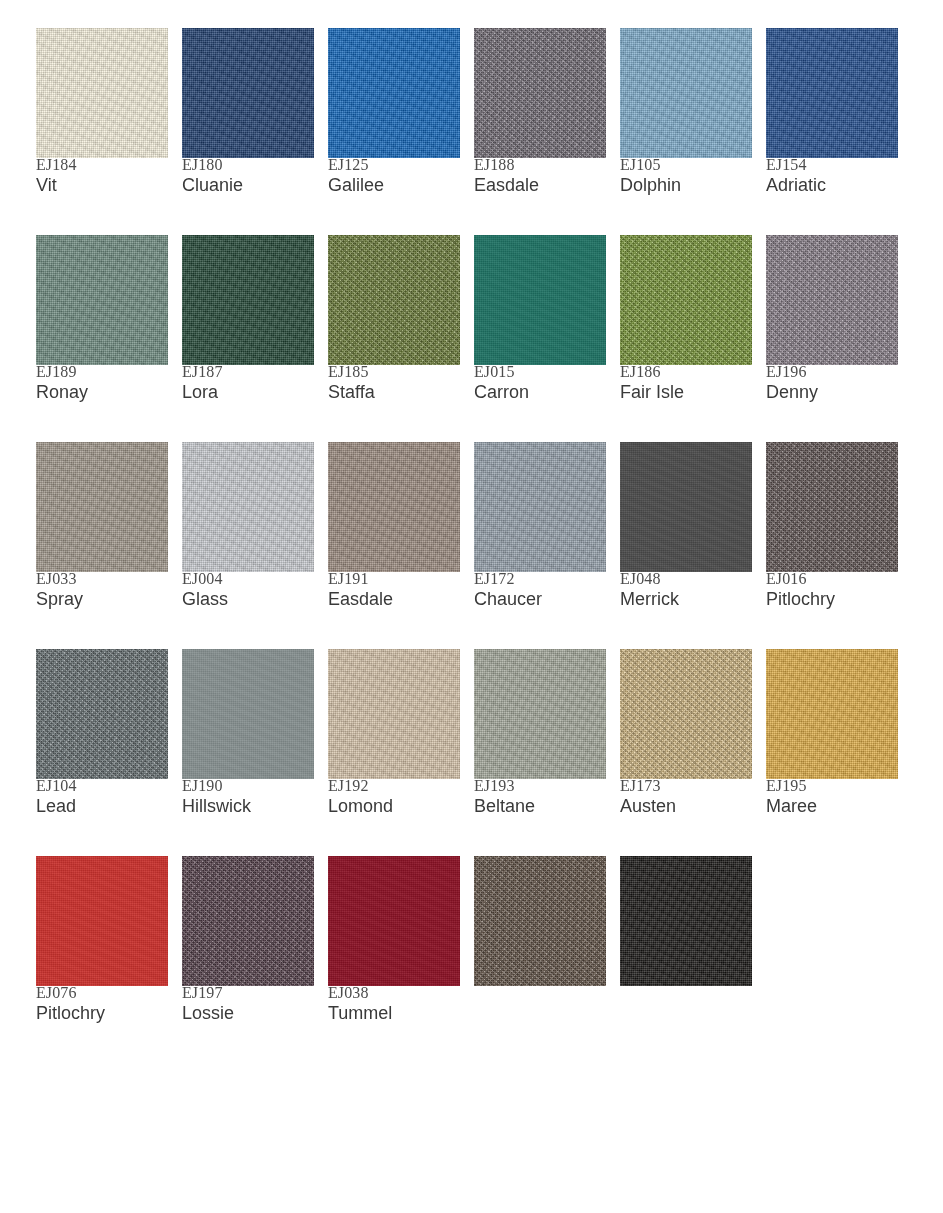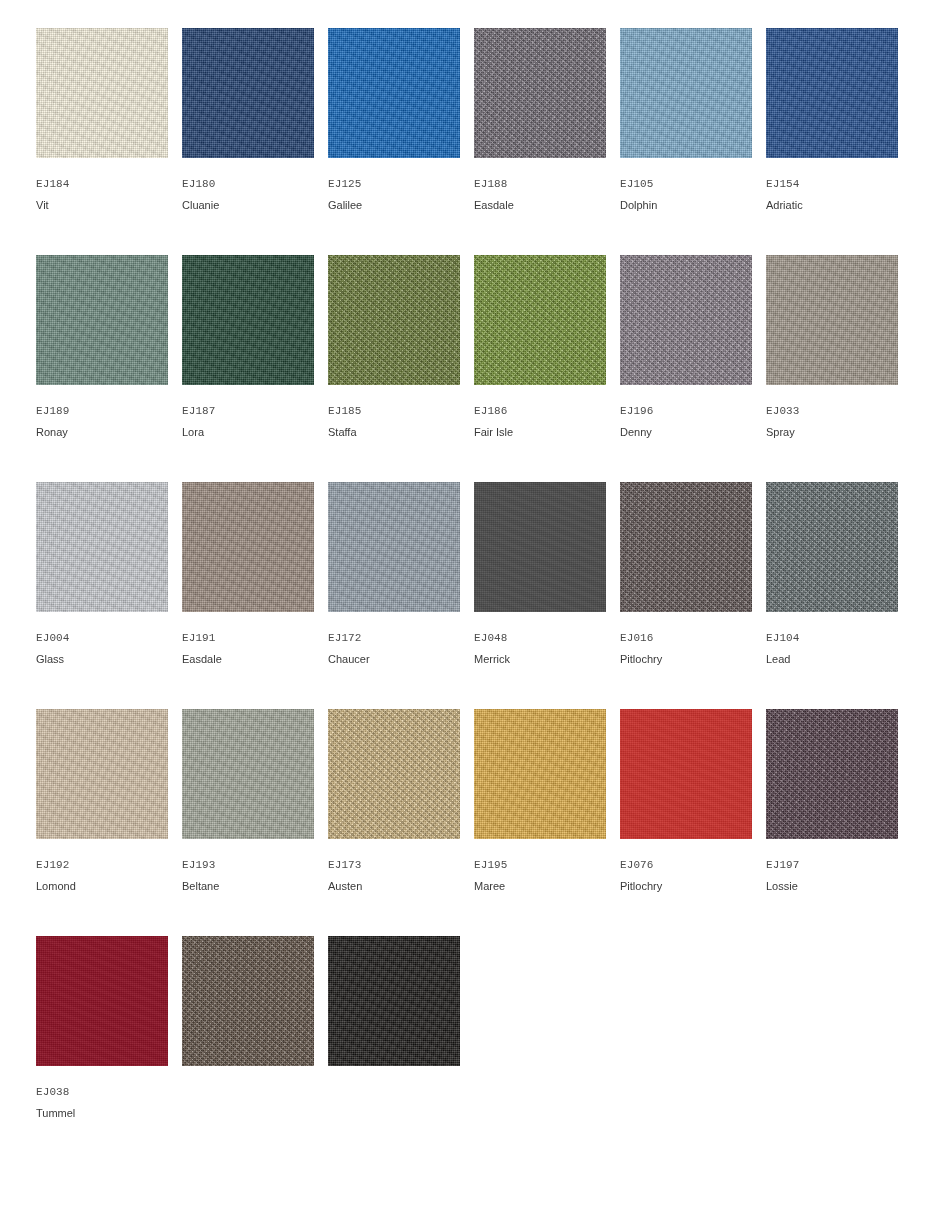--- a/index.html
+++ b/index.html
@@ -117,32 +117,32 @@
         rgba(0,0,0,0.045) 1px,
         rgba(0,0,0,0.045) 2px),
       repeating-linear-gradient(90deg,
         rgba(255,255,255,0.04) 0px,
         rgba(255,255,255,0.04) 1px,
         rgba(0,0,0,0.05) 1px,
         rgba(0,0,0,0.05) 2px);
   }
 
   .swatch-code {
-    margin-top: 20px;
-    font-family: Liberation Mono, monospace;
-    font-size: 11px;
+    margin-top: 0;
+    font-family: Liberation Serif, serif;
+    font-size: 16px;
     line-height: 13px;
     color: #4c4c4c;
     letter-spacing: 0.1px;
   }
 
   .swatch-name {
     margin-top: 5px;
     font-family: "Liberation Sans", sans-serif;
-    font-size: 11px;
+    font-size: 18px;
     line-height: 19px;
     color: #3a3a3a;
   }
 </style>
 </head>
 <body>
 
 <div id="swatch-grid">
     <div class="swatch-cell">
       <div class="swatch-chip" style="background-color: rgb(247, 241, 221);"></div>
@@ -183,20 +183,25 @@
       <div class="swatch-chip" style="background-color: rgb(31, 69, 51);"></div>
       <div class="swatch-code">EJ187</div>
       <div class="swatch-name">Lora</div>
     </div>
     <div class="swatch-cell">
       <div class="swatch-chip heather" style="background-color: rgb(118, 137, 59);"></div>
       <div class="swatch-code">EJ185</div>
       <div class="swatch-name">Staffa</div>
     </div>
     <div class="swatch-cell">
+      <div class="swatch-chip smooth" style="background-color: rgb(29, 114, 99);"></div>
+      <div class="swatch-code">EJ015</div>
+      <div class="swatch-name">Carron</div>
+    </div>
+    <div class="swatch-cell">
       <div class="swatch-chip heather" style="background-color: rgb(131, 165, 58);"></div>
       <div class="swatch-code">EJ186</div>
       <div class="swatch-name">Fair Isle</div>
     </div>
     <div class="swatch-cell">
       <div class="swatch-chip heather" style="background-color: rgb(151, 140, 152);"></div>
       <div class="swatch-code">EJ196</div>
       <div class="swatch-name">Denny</div>
     </div>
     <div class="swatch-cell">
@@ -228,20 +233,25 @@
       <div class="swatch-chip heather" style="background-color: rgb(106, 93, 92);"></div>
       <div class="swatch-code">EJ016</div>
       <div class="swatch-name">Pitlochry</div>
     </div>
     <div class="swatch-cell">
       <div class="swatch-chip heather" style="background-color: rgb(112, 123, 125);"></div>
       <div class="swatch-code">EJ104</div>
       <div class="swatch-name">Lead</div>
     </div>
     <div class="swatch-cell">
+      <div class="swatch-chip smooth" style="background-color: rgb(134, 144, 144);"></div>
+      <div class="swatch-code">EJ190</div>
+      <div class="swatch-name">Hillswick</div>
+    </div>
+    <div class="swatch-cell">
       <div class="swatch-chip" style="background-color: rgb(214, 195, 169);"></div>
       <div class="swatch-code">EJ192</div>
       <div class="swatch-name">Lomond</div>
     </div>
     <div class="swatch-cell">
       <div class="swatch-chip" style="background-color: rgb(163, 167, 154);"></div>
       <div class="swatch-code">EJ193</div>
       <div class="swatch-name">Beltane</div>
     </div>
     <div class="swatch-cell">

